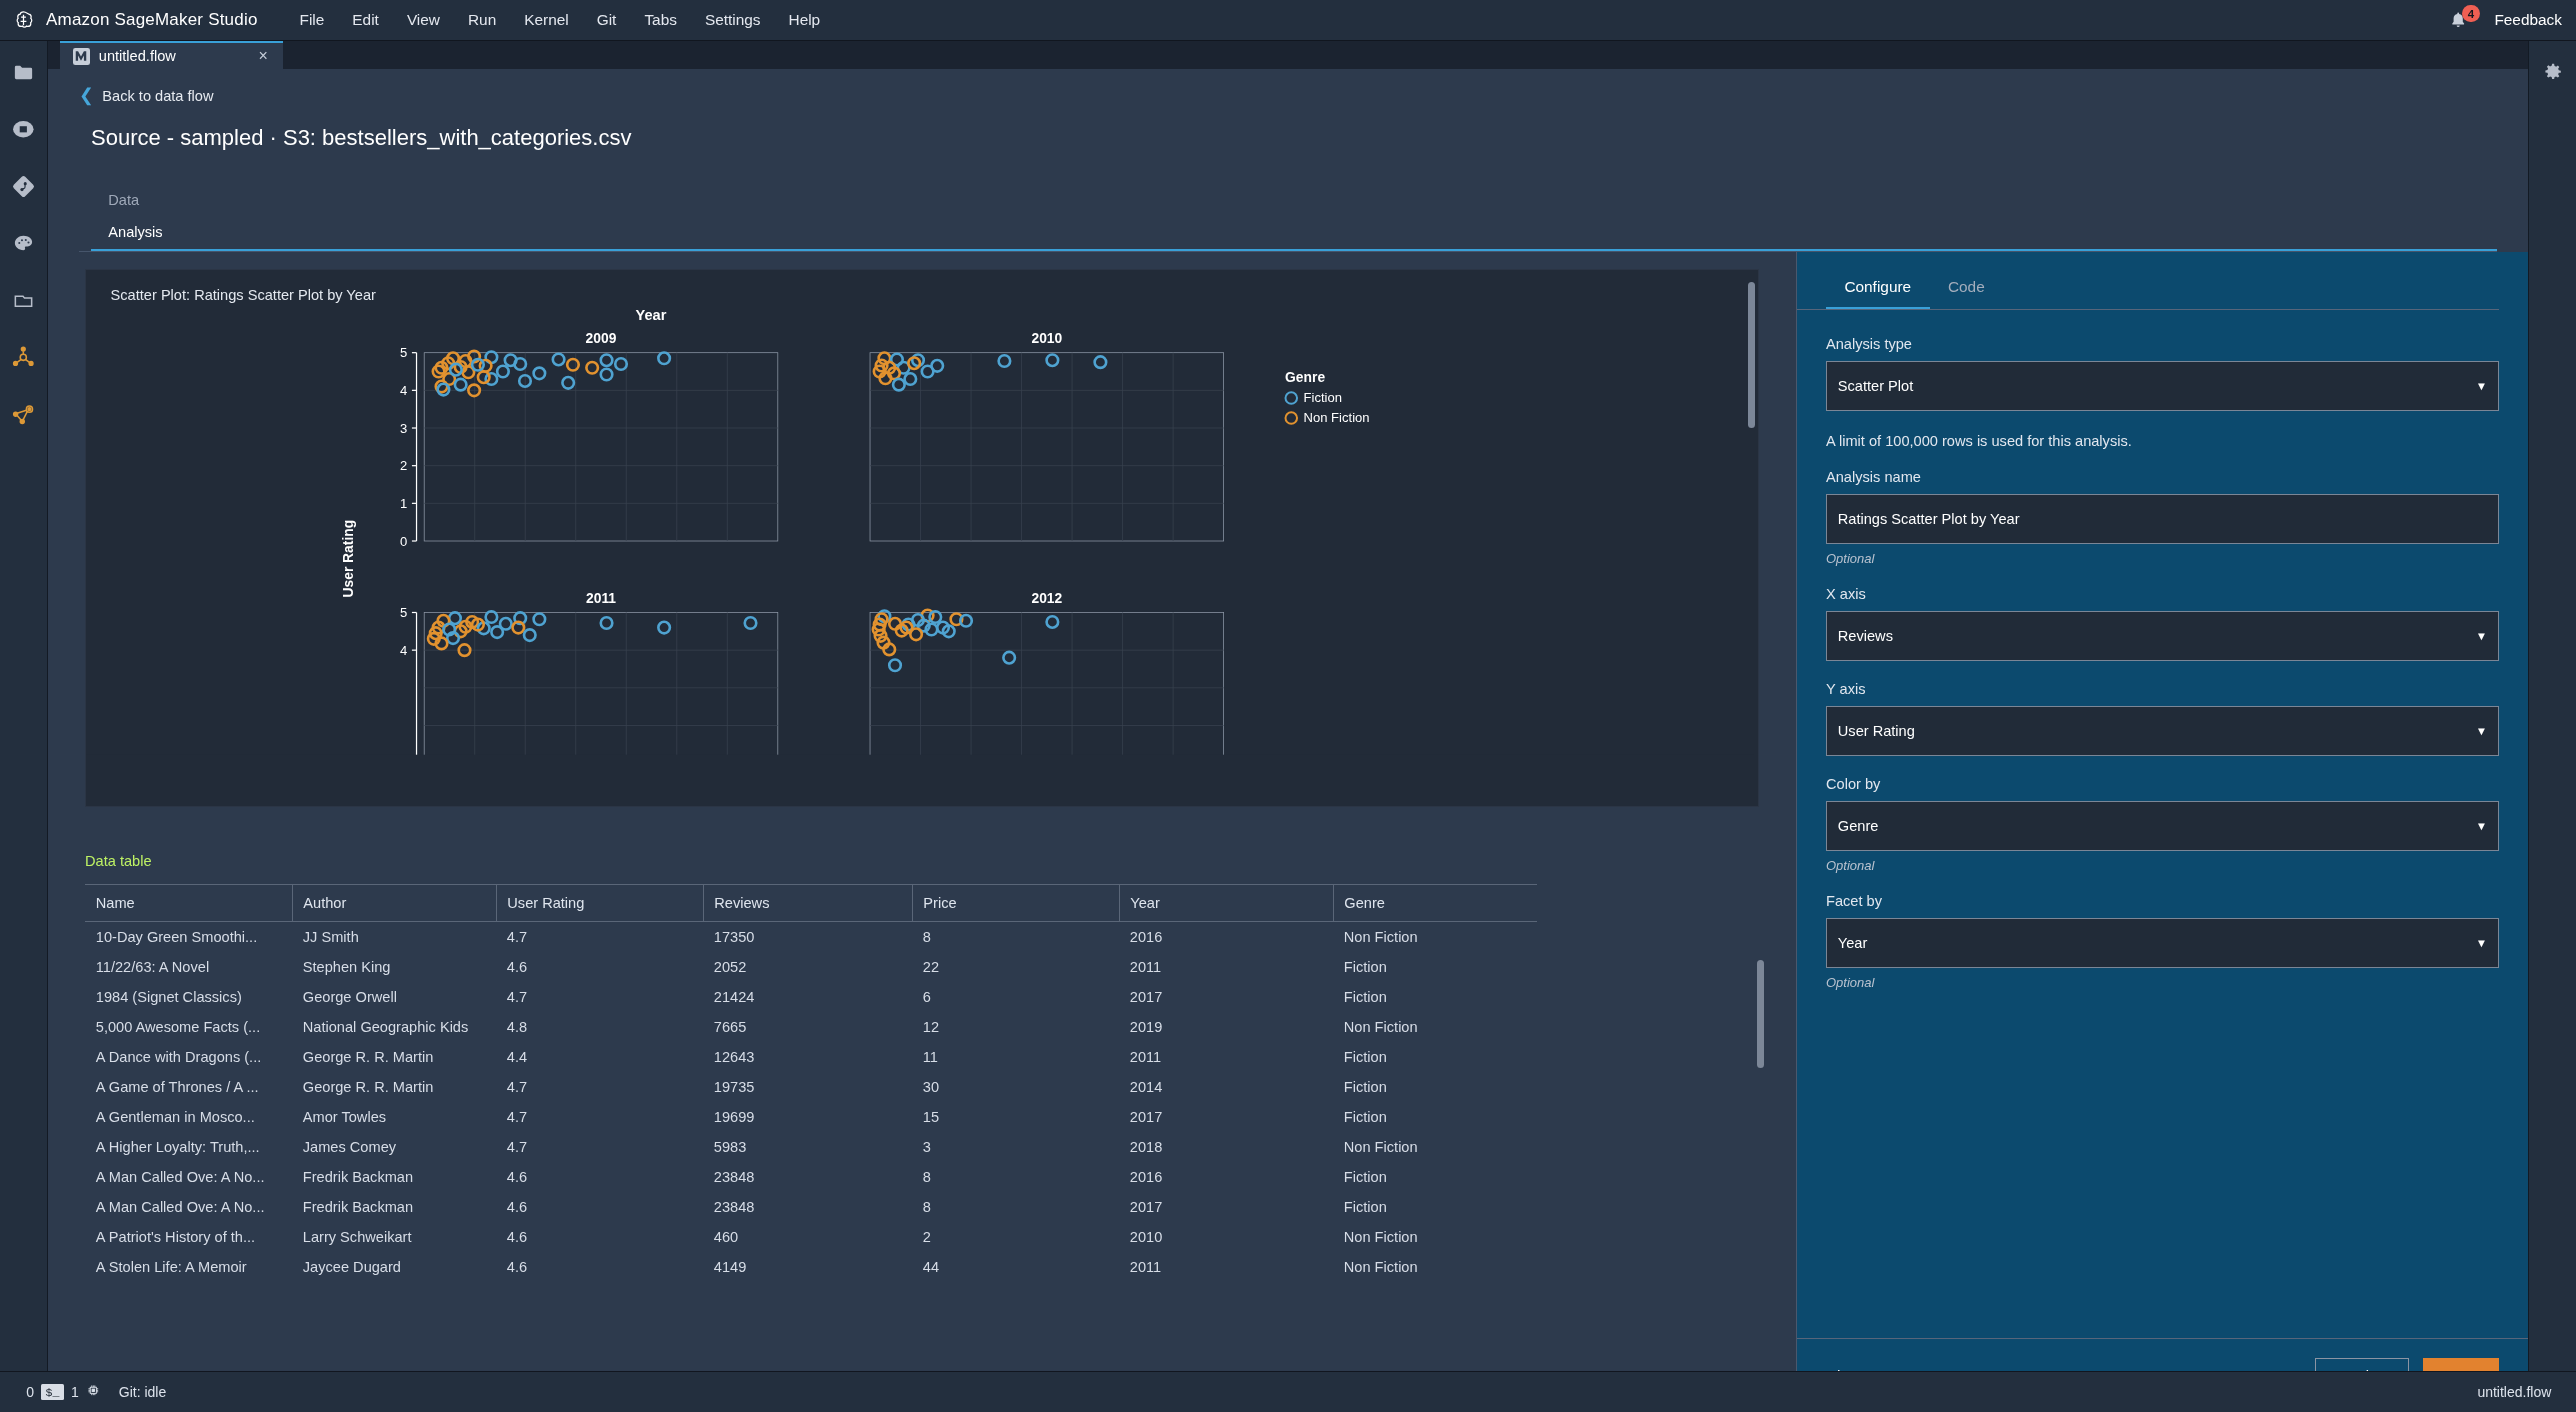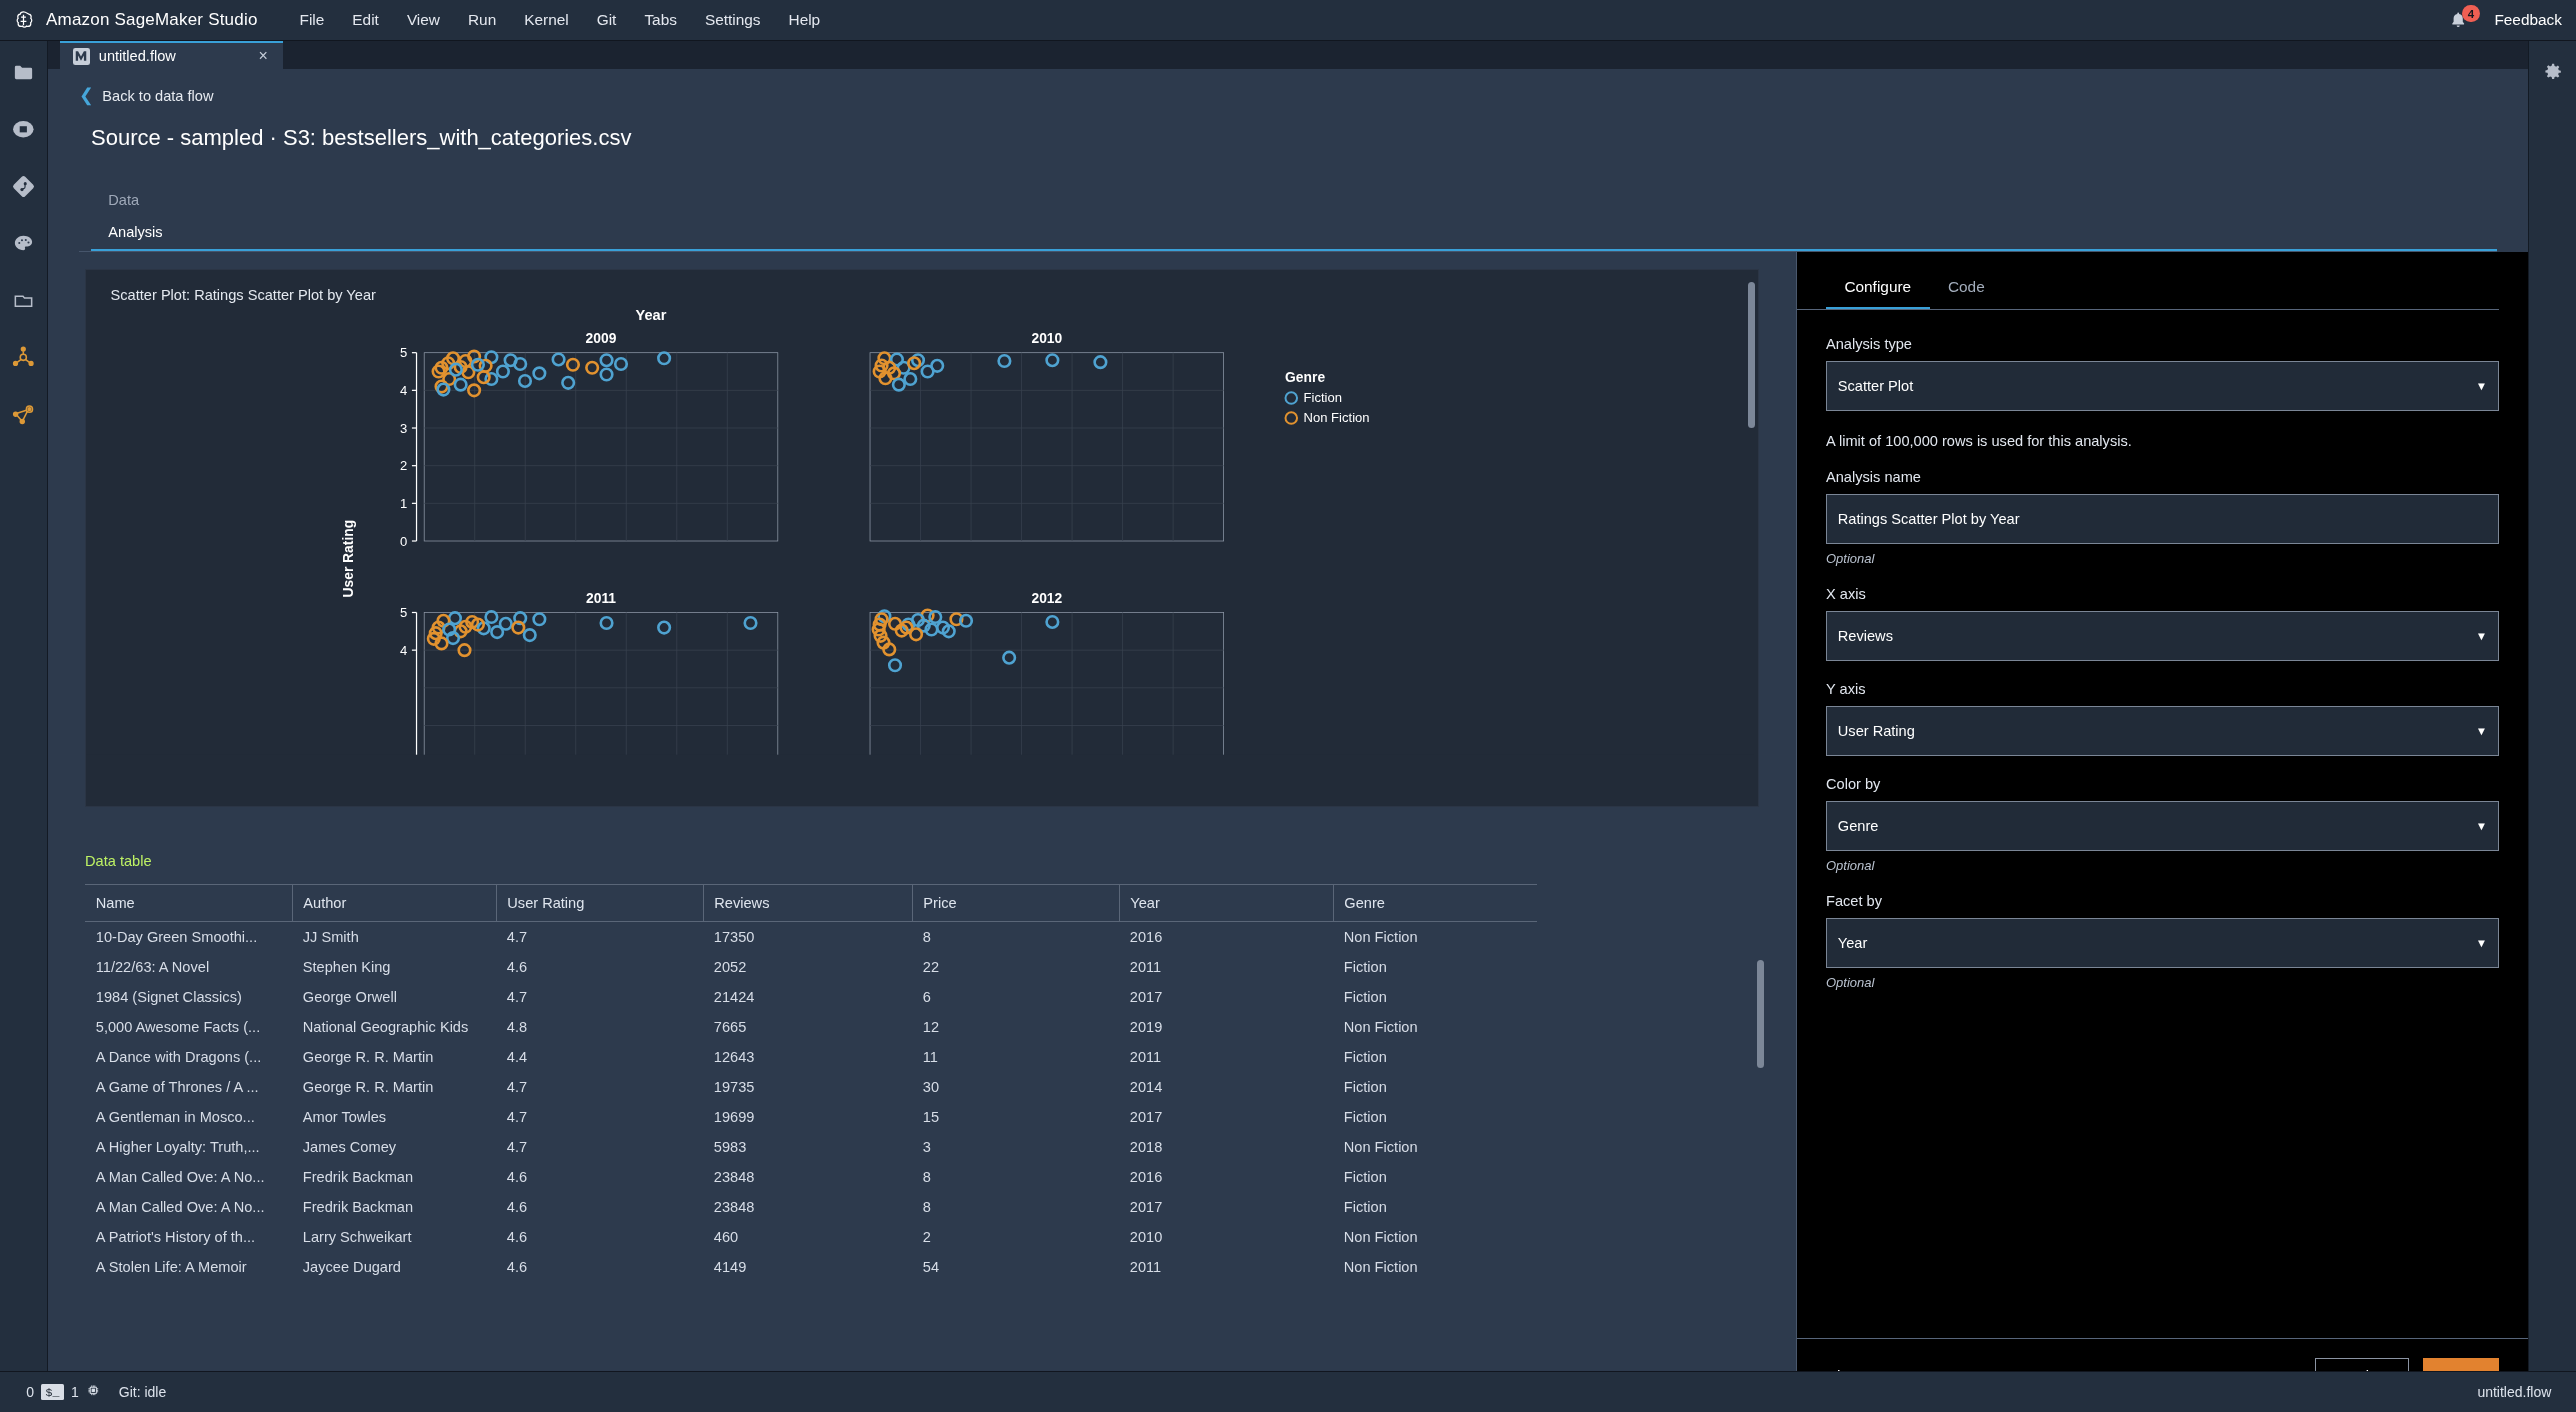--- a/index.html
+++ b/index.html
@@ -116,21 +116,21 @@
   .col-price { width: 207px; }
   .col-year { width: 214px; }
   .col-genre { width: 204px; }
   .table-scrollbar {
     position: absolute; right: 32px; top: 146px; width: 7px; height: 108px;
     background: #7c8798; border-radius: 4.6px;
   }
 
   
   .config-col {
-    width: 732px; flex: 0 0 732px; background: #000000;
+    width: 732px; flex: 0 0 732px; background: #0c4a6e;
     border-left: 0.8px solid #4a586d; display: flex; flex-direction: column;
   }
   .cfg-tabs { display: flex; padding: 20px 0 0 29px; border-bottom: 0.8px solid #57657a; margin-right: 29px;}
   .cfg-tab { font-size: 15.4px; padding: 6.1px 18.4px 10.8px 18.4px; color: #a3adbc; }
   .cfg-tab.active { color: #ffffff; border-bottom: 2.3px solid #39a0d8; }
   .cfg-body { padding: 26px 29px 0 29px; flex: 1; overflow: hidden; }
   .fld-label { font-size: 14.6px; color: #e2e7ef; margin-bottom: 9.2px; }
   .note { font-size: 14.6px; color: #e2e7ef; margin: 21.5px 0 20px 0; }
   .hint { font-size: 13px; color: #b9c2cf; font-style: italic; margin-top: 7px; }
   .select, .textin {
@@ -596,21 +596,21 @@
                     <td class="col-reviews">460</td>
                     <td class="col-price">2</td>
                     <td class="col-year">2010</td>
                     <td class="col-genre">Non Fiction</td>
                   </tr>
                   <tr>
                     <td class="col-name">A Stolen Life: A Memoir</td>
                     <td class="col-author">Jaycee Dugard</td>
                     <td class="col-rating">4.6</td>
                     <td class="col-reviews">4149</td>
-                    <td class="col-price">54</td>
+                    <td class="col-price">44</td>
                     <td class="col-year">2011</td>
                     <td class="col-genre">Non Fiction</td>
                   </tr>
                 </tbody>
             </table>
           </div>
         </div>
 
         <div class="config-col">
           <div class="cfg-tabs">

